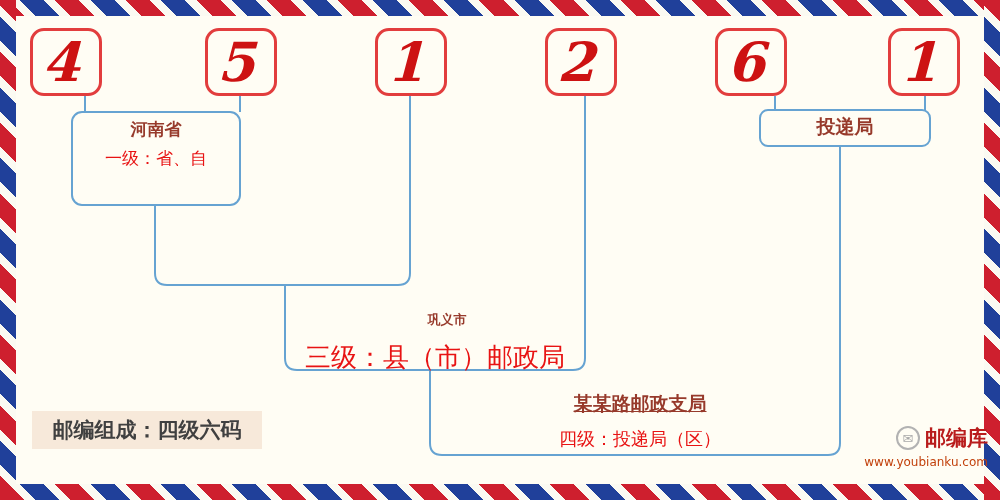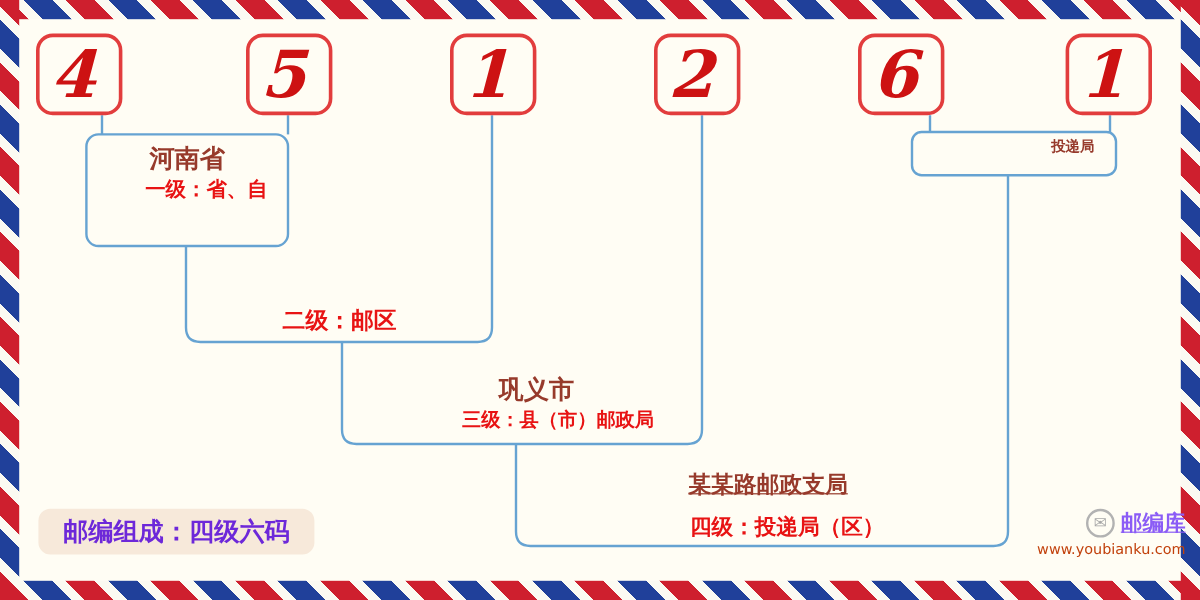--- a/index.html
+++ b/index.html
@@ -48,49 +48,49 @@
     transform: skewX(-4deg);
     line-height: 1;
   }
   .b1 { left: 30px; }  .b2 { left: 205px; } .b3 { left: 375px; }
   .b4 { left: 545px; } .b5 { left: 715px; } .b6 { left: 888px; }
 
   svg.lines { position: absolute; left: 0; top: 0; }
 
   .txt { position: absolute; text-align: center; }
   .place { color: #973a2b; font-weight: bold; }
-  .desc  { color: #e81313; font-weight: bold; padding-left: 16px; }
+  .desc  { color: #e81313; font-weight: normal; }
 
-  .place-l1 { left: 72px;  top: 118px; width: 168px; font-size: 21px; }
+  .place-l1 { left: 72px;  top: 118px; width: 168px; font-size: 17px; }
   .desc-l1  { left: 72px;  top: 147px; width: 168px; font-size: 17px; line-height: 23px; }
   .desc-l1 span { display: block; }
   .desc-l2  { left: 157px; top: 254px; width: 220px; font-size: 19px; }
-  .place-l3 { left: 285px; top: 311px; width: 324px; font-size: 21px; }
-  .desc-l3  { left: 289px; top: 340px; width: 320px; font-size: 16px; }
+  .place-l3 { left: 285px; top: 311px; width: 324px; font-size: 13px; }
+  .desc-l3  { left: 275px; top: 340px; width: 320px; font-size: 26px; }
   .place-l4 { left: 490px; top: 391px; width: 300px; font-size: 19px; text-decoration: underline; }
   .desc-l4  { left: 490px; top: 427px; width: 300px; font-size: 18px; }
-  .delivery { left: 760px; top: 114px; width: 152px; font-size: 12px; text-align: right; }
+  .delivery { left: 760px; top: 114px; width: 170px; font-size: 19px; }
 
   .comp {
-    position: absolute; left: 32px; top: 424px;
+    position: absolute; left: 32px; top: 411px;
     width: 230px; height: 38px;
-    background: #f7e9da; border-radius: 10px;
+    background: #f7e9da; border-radius: 0;
     display: flex; align-items: center; justify-content: center;
-    color: #6d28d9; font-weight: bold; font-size: 21px;
+    color: #404040; font-weight: bold; font-size: 21px;
   }
 
   .logo { position: absolute; left: 855px; top: 424px; width: 133px; text-align: right; }
   .logo-row { display: flex; align-items: center; justify-content: flex-end; gap: 5px; }
   .logo-circle {
     width: 24px; height: 24px;
     border: 2px solid #b2b2b2; border-radius: 50%;
     display: flex; align-items: center; justify-content: center;
     font-size: 13px; color: #a8a8a8; box-sizing: border-box;
   }
-  .logo-name { font-size: 18px; color: #8b5cf6; font-weight: bold; text-decoration: underline; }
+  .logo-name { font-size: 21px; color: #b91c1c; font-weight: bold; }
   .logo-url  { font-size: 12px; color: #c2410c; margin-top: 3px; }
 </style>
 </head>
 <body>
 
 <div class="canvas">
 
   <div class="stripe h top"></div>
   <div class="stripe h bottom"></div>
   <div class="stripe v left"></div>
@@ -127,21 +127,20 @@
   </div>
   <div class="digit-box b6">
     <span class="digit">1</span>
   </div>
 
   <div class="txt place place-l1">河南省</div>
   <div class="txt desc desc-l1">
     <span>一级：省、自</span>
   </div>
 
-  <div class="txt desc desc-l2">二级：邮区</div>
 
   <div class="txt place place-l3">巩义市</div>
   <div class="txt desc desc-l3">三级：县（市）邮政局</div>
 
   <div class="txt place place-l4">某某路邮政支局</div>
   <div class="txt desc desc-l4">四级：投递局（区）</div>
 
   <div class="txt place delivery">投递局</div>
 
   <div class="comp">邮编组成：四级六码</div>

